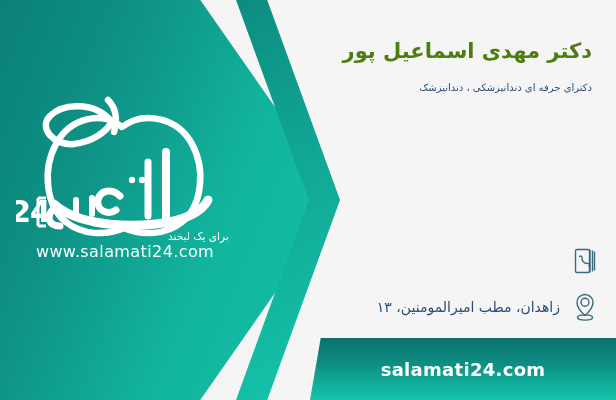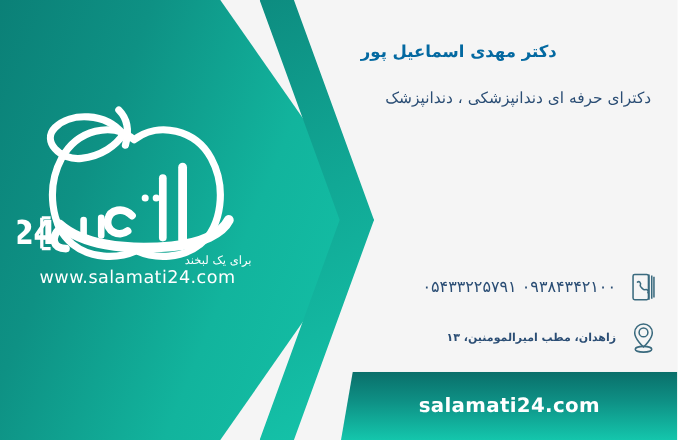--- a/index.html
+++ b/index.html
@@ -68,37 +68,37 @@
     top: 0;
     right: 0;
     bottom: 0;
   }
 
   .headline {
     position: absolute;
     top: 38px;
     right: 24px;
     left: 10px;
-    text-align: left;
-    color: #0369a1;
-    font-size: 15px;
+    text-align: right;
+    color: #4d7c0f;
+    font-size: 21px;
     font-weight: bold;
     line-height: 1.25;
     letter-spacing: 0px;
     direction: rtl;
   }
 
   .subhead {
     position: absolute;
     top: 80px;
     right: 24px;
     left: 10px;
     text-align: right;
     color: #2a4d74;
-    font-size: 14px;
+    font-size: 10px;
     line-height: 1.5;
     direction: rtl;
   }
 
   
   .contact-block {
     position: absolute;
     top: 244px;
     right: 16px;
     left: 10px;
@@ -121,21 +121,21 @@
     margin-left: 10px;
   }
   .contact-icon svg { display:block; }
   .contact-text {
     flex: 1 1 auto;
     text-align: right;
     color: #2a4d74;
     direction: rtl;
   }
   .phones { font-size: 14.5px; letter-spacing: 0.5px; white-space: nowrap; }
-  .address { font-size: 10px; font-weight: bold; }
+  .address { font-size: 14px; }
 
   
   .footer-bar {
     position: absolute;
     left: 310px;
     right: 0;
     bottom: 0;
     height: 62px;
     background: linear-gradient(180deg, #0a6f6a 0%, #0e8f84 42%, #14c6ac 100%);
     -webkit-clip-path: polygon(3.5% 0, 100% 0, 100% 100%, 0 100%);
@@ -223,21 +223,20 @@
       <div class="contact-row">
         <span class="contact-icon">
           <svg width="24" height="28" viewBox="0 0 24 28" fill="none" stroke="#3a6a7e" stroke-width="1.4">
             <rect x="2.5" y="2.5" width="14" height="23" rx="1.5"></rect>
             <line x1="17" y1="2.5" x2="17" y2="25.5"></line>
             <line x1="19.5" y1="3.5" x2="19.5" y2="24.5"></line>
             <line x1="21.5" y1="4.5" x2="21.5" y2="23.5"></line>
             <path d="M6.5 9.5 c0 0 1.2-.9 2-.1 .7 .8 1.2 1.7 .7 2.4 -.5 .7 .6 2.3 1.4 3.1 .8 .8 2.4 1.9 3.1 1.4 .7-.5 1.6 0 2.4 .7 .8 .8-.1 2-.1 2" stroke-linecap="round"></path>
           </svg>
         </span>
-        <span class="contact-text phones">۰۹۳۸۴۳۴۲۱۰۰ ۰۵۴۳۳۲۲۵۷۹۱</span>
       </div>
 
       <div class="contact-row">
         <span class="contact-icon">
           <svg width="26" height="30" viewBox="0 0 26 30" fill="none" stroke="#3a6a7e" stroke-width="1.4">
             <path d="M13 2.5 c-4.4 0-8 3.5-8 7.9 0 5.7 8 13.1 8 13.1 s8-7.4 8-13.1 c0-4.4-3.6-7.9-8-7.9 z"></path>
             <circle cx="13" cy="10.2" r="4"></circle>
             <ellipse cx="13" cy="25.5" rx="7.5" ry="2.6"></ellipse>
           </svg>
         </span>

